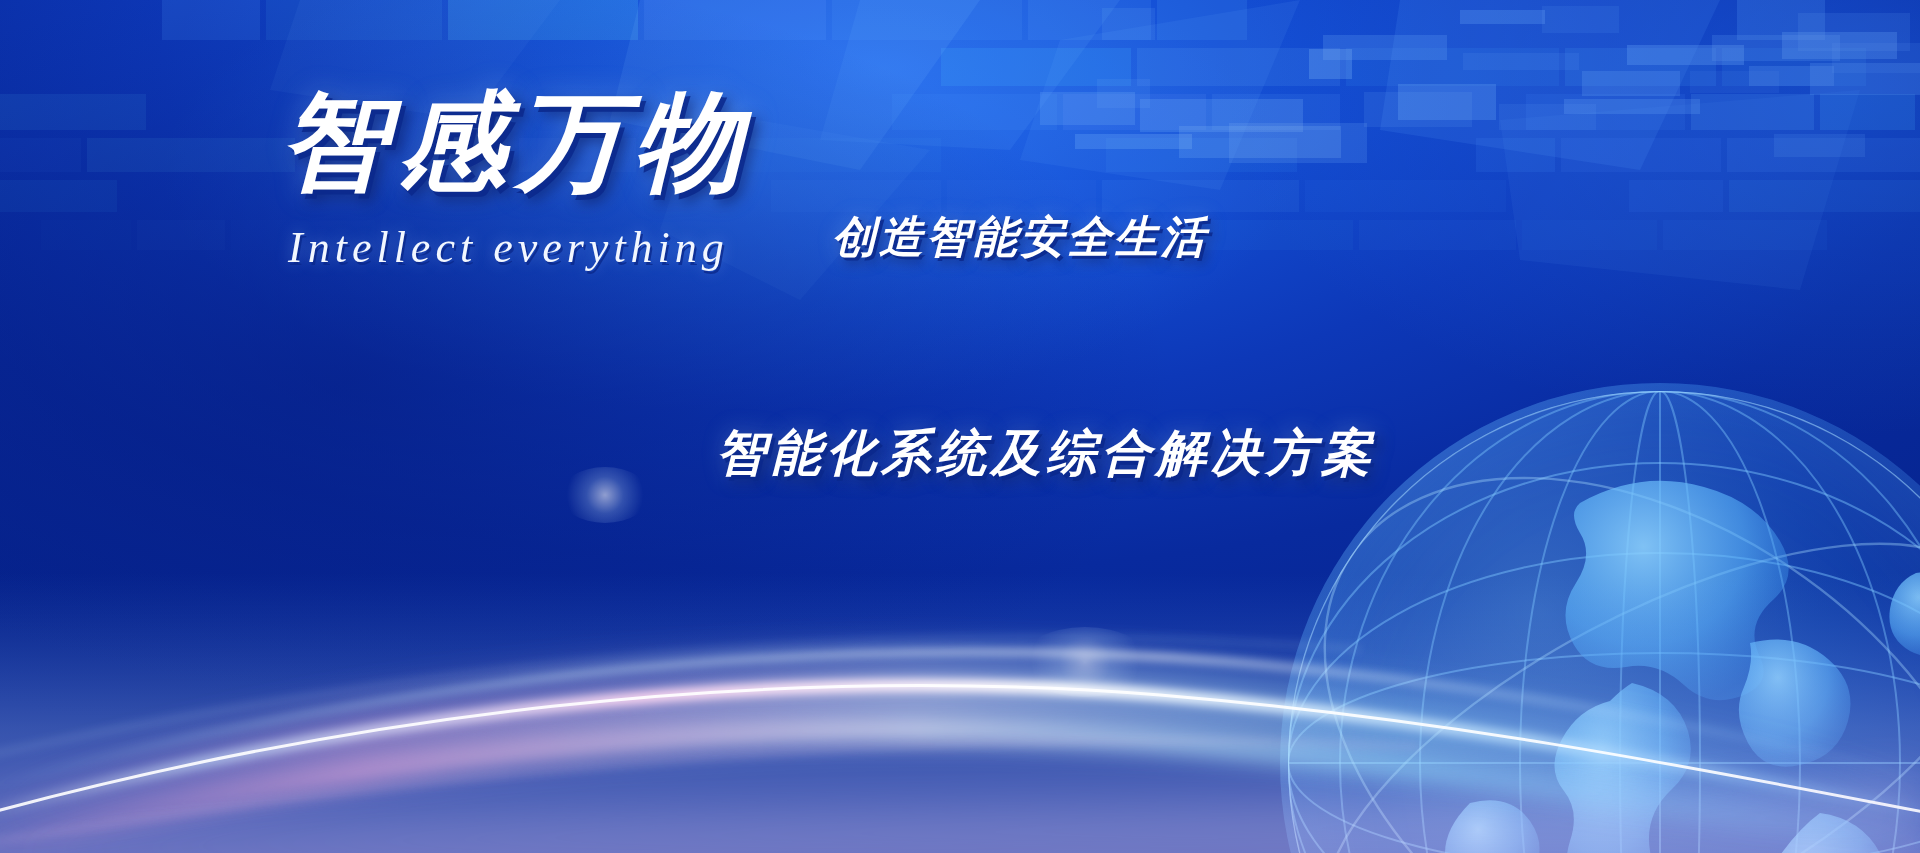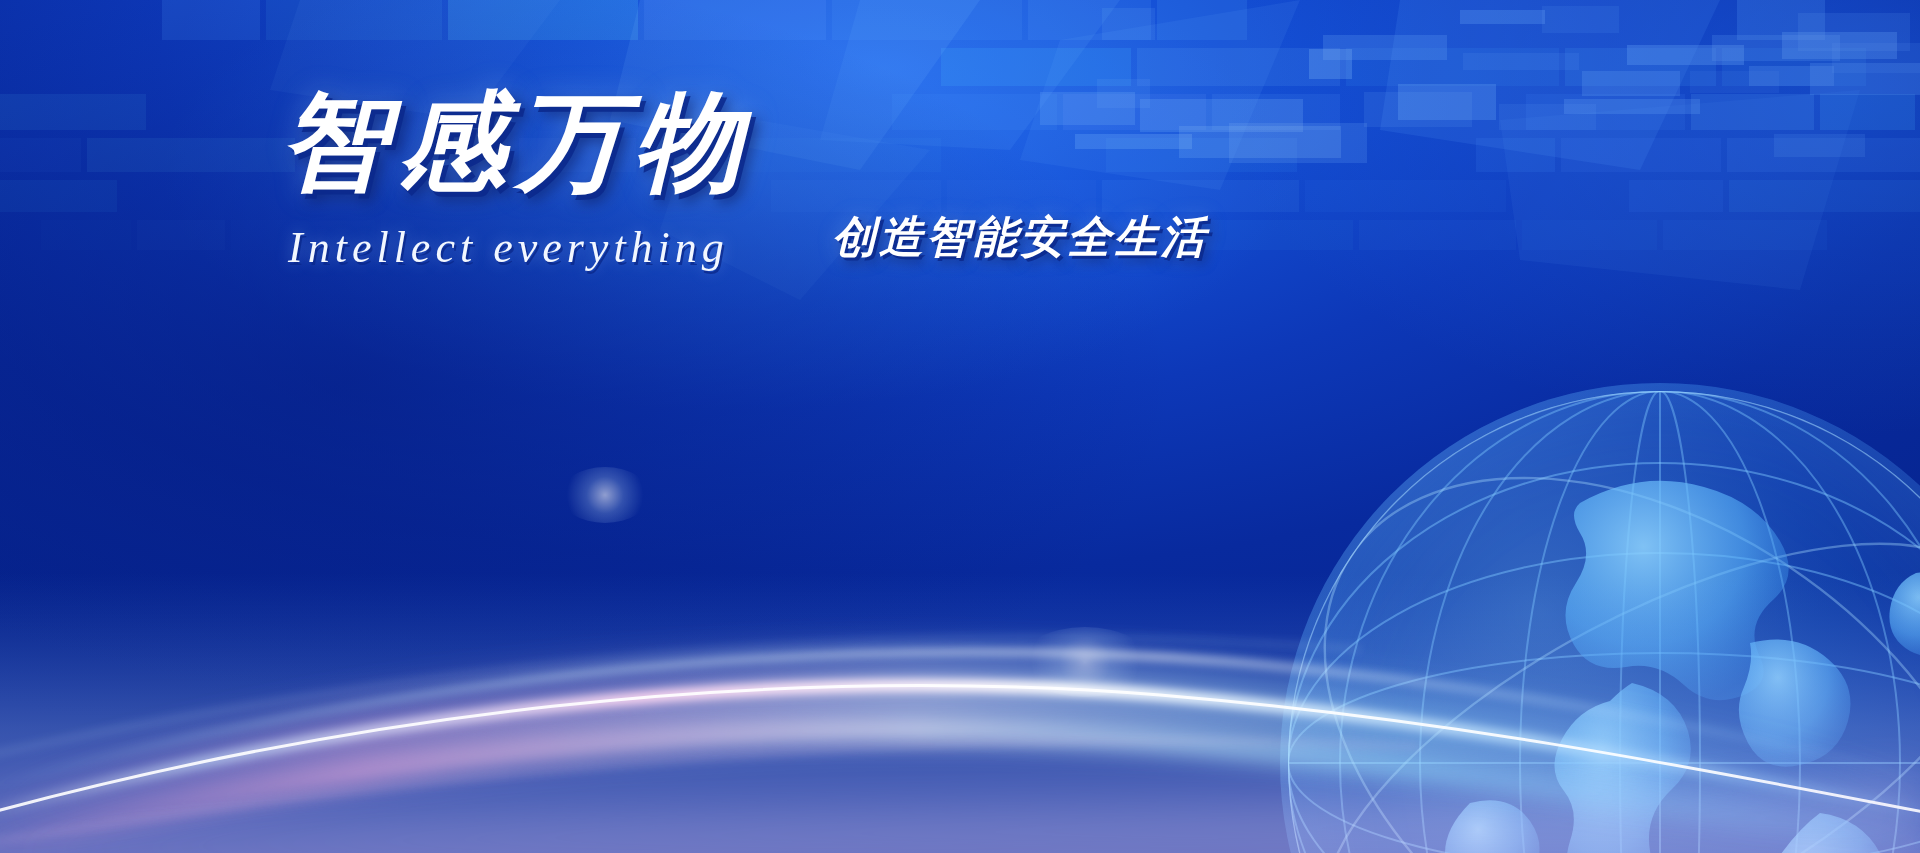--- a/index.html
+++ b/index.html
@@ -343,14 +343,15 @@
   </div>
 
   <div class="txt headline">智感万物</div>
 
   <div class="txt headline-en">Intellect everything</div>
 
 
   <div class="txt slogan slogan-2">创造智能安全生活</div>
 
 
+  <div class="txt tagline tagline-2">智能化系统及综合解决方案</div>
 
 </div>
 
 </body></html>

